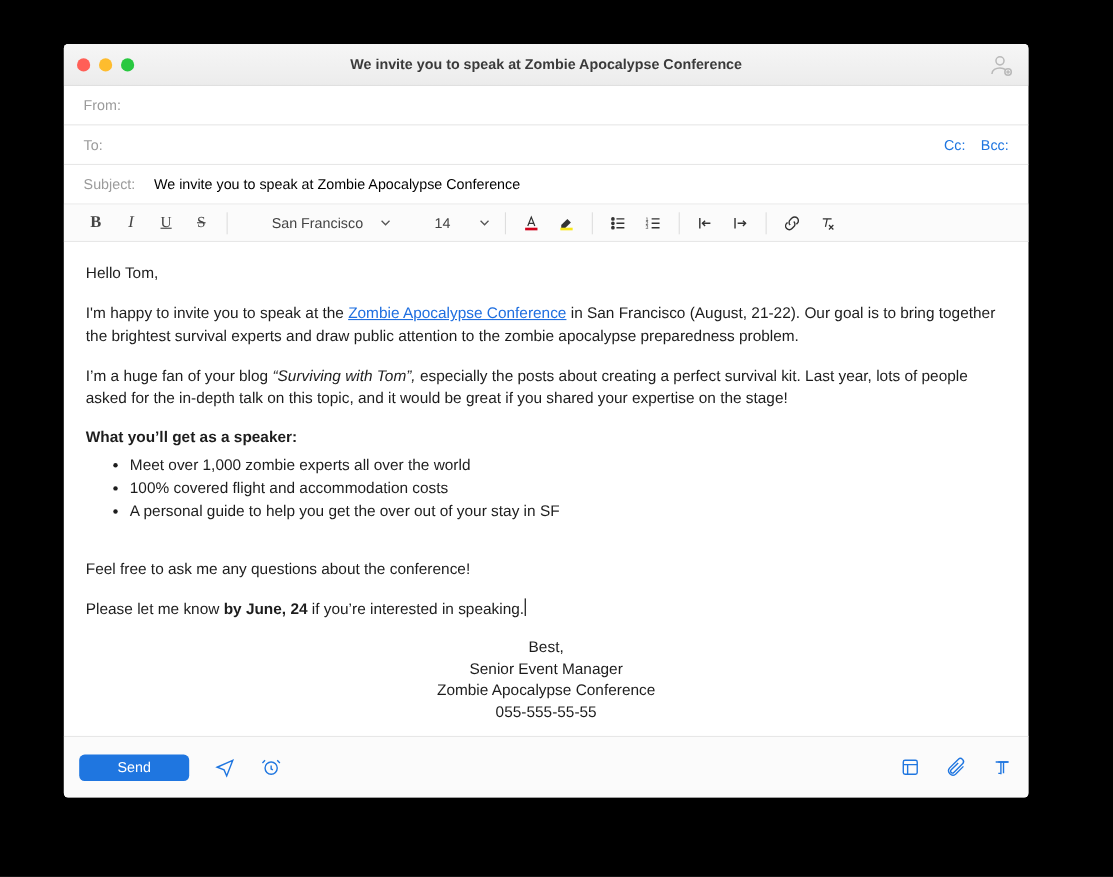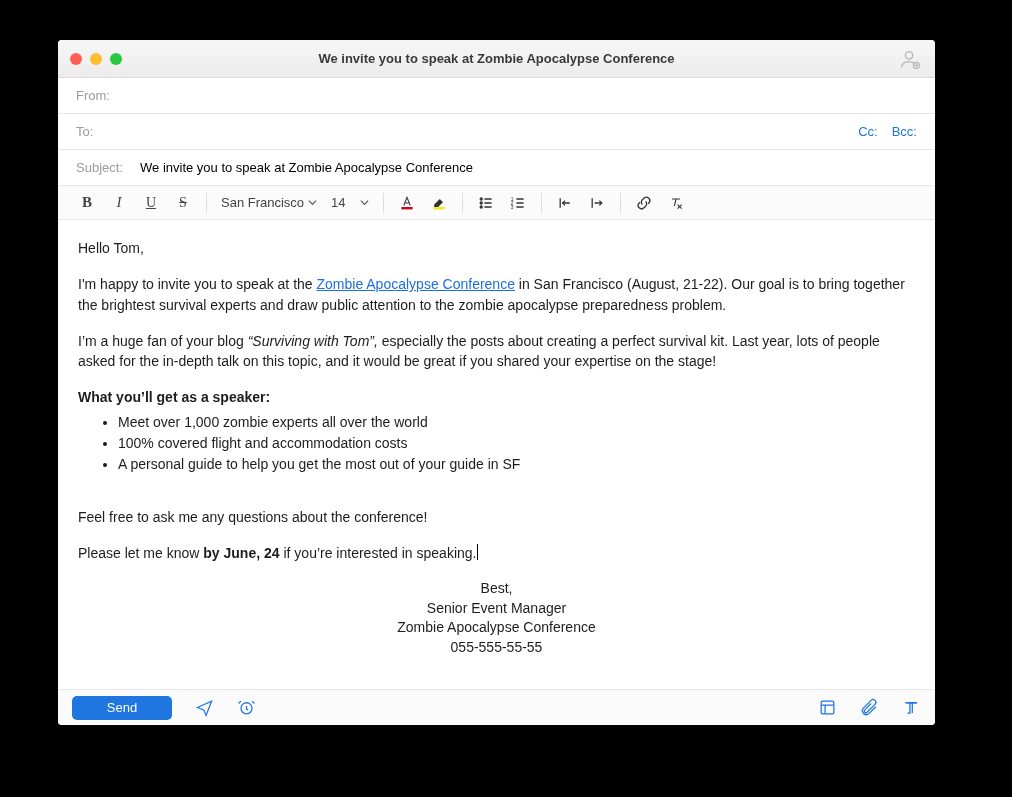--- a/index.html
+++ b/index.html
@@ -32,40 +32,40 @@
   .right-links{margin-left:auto;display:flex;gap:14px;}
   .link{color:#1f76e0;cursor:pointer;}
 
   .toolbar{
     height:34px;border-bottom:1px solid #e7e7e7;background:#fbfbfb;
     display:flex;align-items:center;padding:0 16px;gap:6px;font-size:13px;color:#444;
   }
   .tbtn{display:flex;align-items:center;justify-content:center;min-width:26px;height:24px;cursor:pointer;border-radius:3px;}
   .tbtn svg{width:16px;height:16px;}
   .sep{width:1px;height:20px;background:#dedede;margin:0 4px;}
-  .fsel{display:flex;align-items:center;gap:4px;padding:0 4px;cursor:pointer;}
+  .fsel{display:flex;align-items:center;gap:16px;padding:0 4px;cursor:pointer;margin-left:26px;}
   .fsel svg{width:9px;height:9px;}
   .fmt-b{font-weight:700;font-family:Georgia,serif;font-size:15px;}
   .fmt-i{font-style:italic;font-family:Georgia,serif;font-size:15px;}
 
   .body{
     flex:1;padding:18px 20px 10px 20px;font-size:14px;line-height:1.45;color:#1d1d1d;overflow:auto;
   }
   .body p{margin:0 0 16px 0;}
   .body a{color:#1f6fe0;text-decoration:underline;}
   .body ul{margin:2px 0 32px 0;padding-left:40px;}
   .body ul li{margin:1px 0;}
   .body .italic{font-style:italic;}
   .body .bold{font-weight:700;}
   .sig{margin-top:0;text-align:center;}
   .sig div{line-height:1.4;}
   .caret{display:inline-block;width:1px;height:16px;background:#000;vertical-align:-2px;margin-left:1px;}
 
   .footer{
-    height:36px;border-top:1px solid #e7e7e7;background:#fbfbfb;
+    height:56px;border-top:1px solid #e7e7e7;background:#fbfbfb;
     display:flex;align-items:center;padding:0 14px;gap:22px;
   }
   .send{
     background:#1f76e0;color:#fff;border:none;border-radius:5px;
     height:24px;width:100px;font-size:13px;font-weight:400;cursor:pointer;
   }
   .ficon{width:20px;height:20px;display:flex;align-items:center;justify-content:center;cursor:pointer;}
   .ficon svg{width:19px;height:19px;stroke:#1f76e0;fill:none;stroke-width:1.6;}
   .spacer{flex:1;}
 </style>
@@ -193,21 +193,21 @@
     <p>
       <span>I'm happy to invite you to speak at the </span><a href="#">Zombie Apocalypse Conference</a><span> in San Francisco (August, 21-22). Our goal is to bring together the brightest survival experts and draw public attention to the zombie apocalypse preparedness problem.</span>
     </p>
     <p>
       <span>I’m a huge fan of your blog </span><span class="italic">“Surviving with Tom”,</span><span> especially the posts about creating a perfect survival kit. Last year, lots of people asked for the in-depth talk on this topic, and it would be great if you shared your expertise on the stage!</span>
     </p>
     <p class="bold" style="margin-bottom:4px;">What you’ll get as a speaker:</p>
     <ul>
       <li>Meet over 1,000 zombie experts all over the world</li>
       <li>100% covered flight and accommodation costs</li>
-      <li>A personal guide to help you get the most out of your guide in SF</li>
+      <li>A personal guide to help you get the over out of your stay in SF</li>
     </ul>
     <p>Feel free to ask me any questions about the conference!</p>
     <p>
       <span>Please let me know </span><span class="bold">by June, 24</span><span> if you’re interested in speaking.</span><span class="caret"></span>
     </p>
     <div class="sig">
       <div>Best,</div>
       <div>Senior Event Manager</div>
       <div>Zombie Apocalypse Conference</div>
       <div>055-555-55-55</div>

